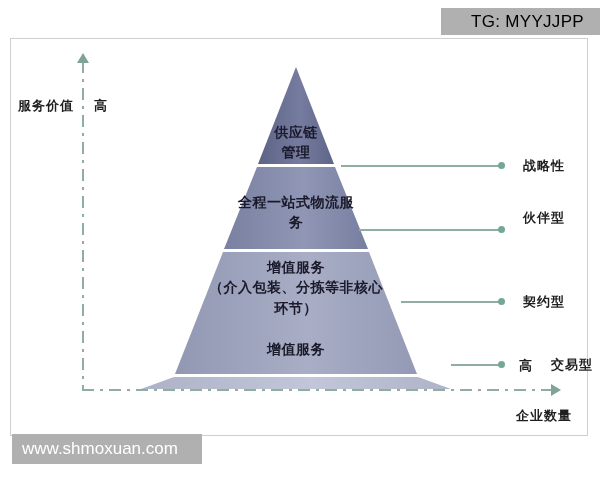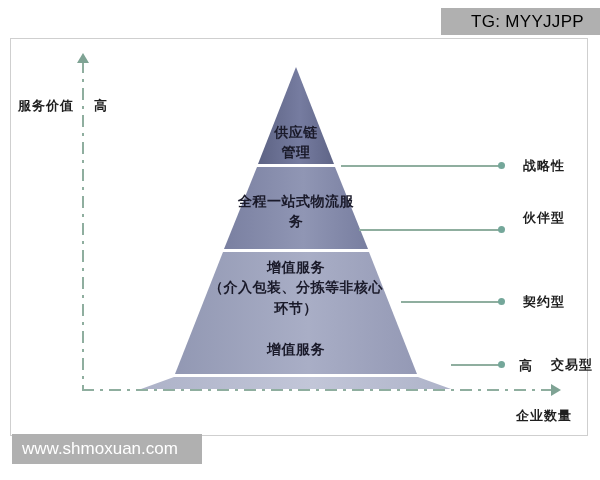--- a/index.html
+++ b/index.html
@@ -124,21 +124,21 @@
     color: #1a1a2a;
     font-size: 14px;
     line-height: 1.45;
     letter-spacing: 0.5px;
     font-weight: bold;
     font-family: "DejaVu Sans", "Liberation Sans", sans-serif;
     width: 100%;
     left: 0;
   }
   #tier-text-1 { top: 63px; }
-  #tier-text-2 { top: 133px; font-family: Liberation Mono, monospace; }
+  #tier-text-2 { top: 133px; }
   #tier-text-3 { top: 198px; }
   #tier-text-4 { top: 280px; }
 
   
   .connector-line {
     position: absolute;
     height: 2px;
     background: #8fae9f;
   }
   .connector-dot {

